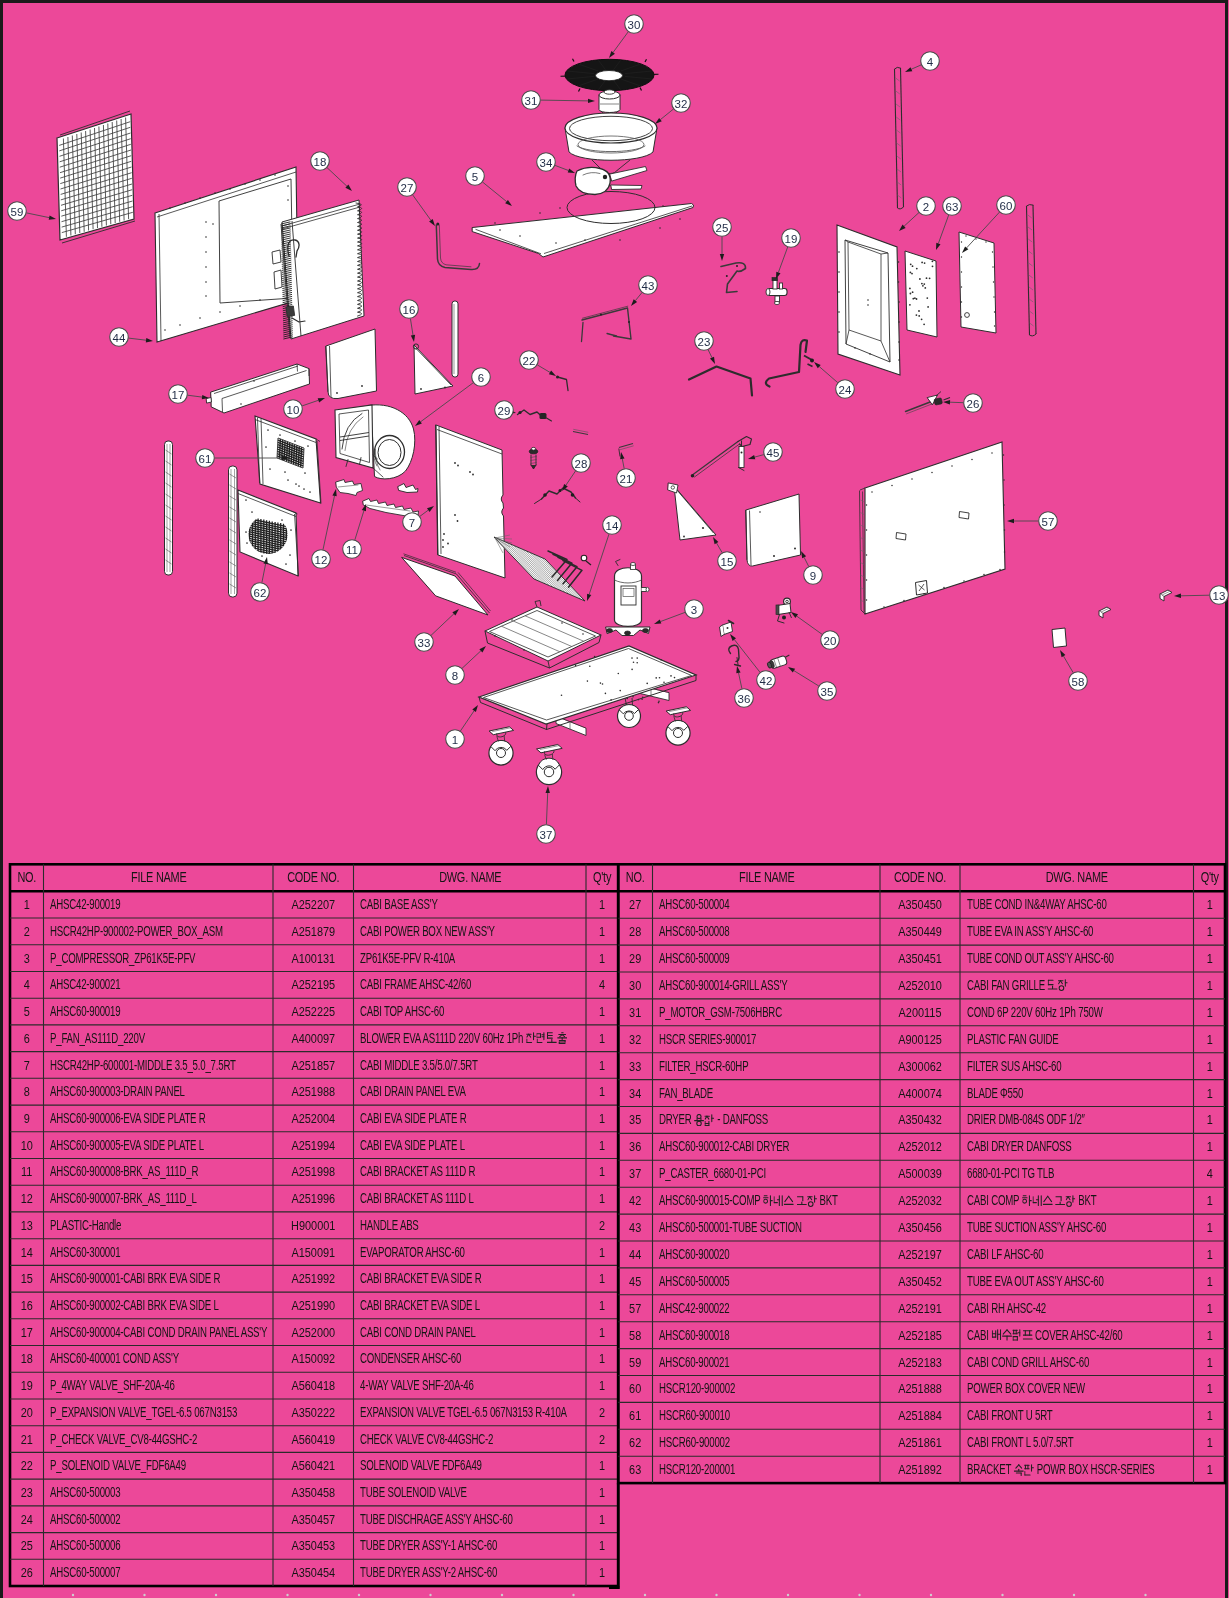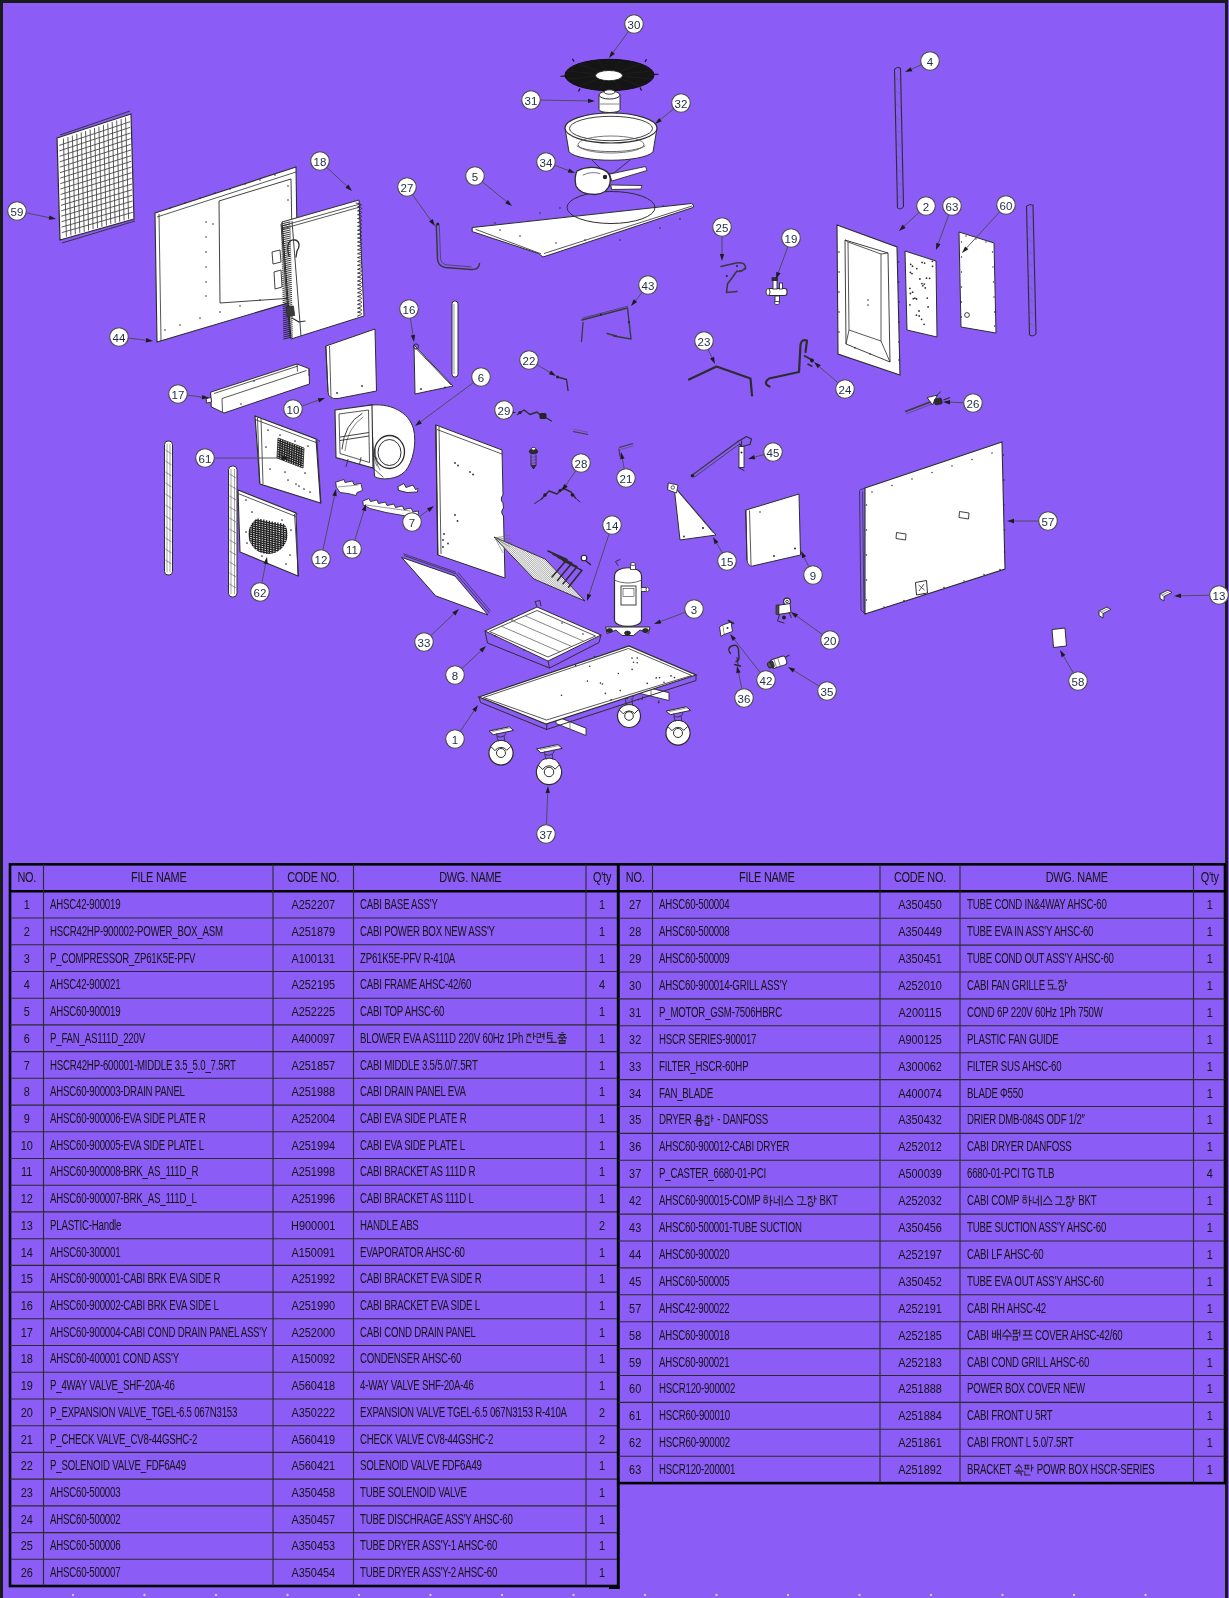--- a/index.html
+++ b/index.html
@@ -1,15 +1,15 @@
 <!DOCTYPE html>
 <html><head><meta charset="utf-8">
 <style>
 html,body{margin:0;padding:0;background:#fff;}
-#page{position:relative;width:1229px;height:1598px;background:#8b5cf6;overflow:hidden;
+#page{position:relative;width:1229px;height:1598px;background:#ec4899;overflow:hidden;
  font-family:"Liberation Sans",sans-serif;}
 #art{position:absolute;left:0;top:0;}
 .ct,.lt,.cn{position:absolute;color:#151515;white-space:nowrap;overflow:visible;
  height:17px;line-height:17px;}
 .ct{text-align:center;font-size:14px;letter-spacing:-0.3px;transform:scaleX(0.78);transform-origin:50% 50%;}
 .lt{text-align:left;font-size:14px;letter-spacing:-0.3px;transform:scaleX(0.69);transform-origin:0 50%;}
 .cn{text-align:center;font-size:13px;letter-spacing:0;transform:scaleX(0.84);transform-origin:50% 50%;}
 svg.kg{vertical-align:-1.5px;margin:0 0.5px;}
 </style></head>
 <body>

